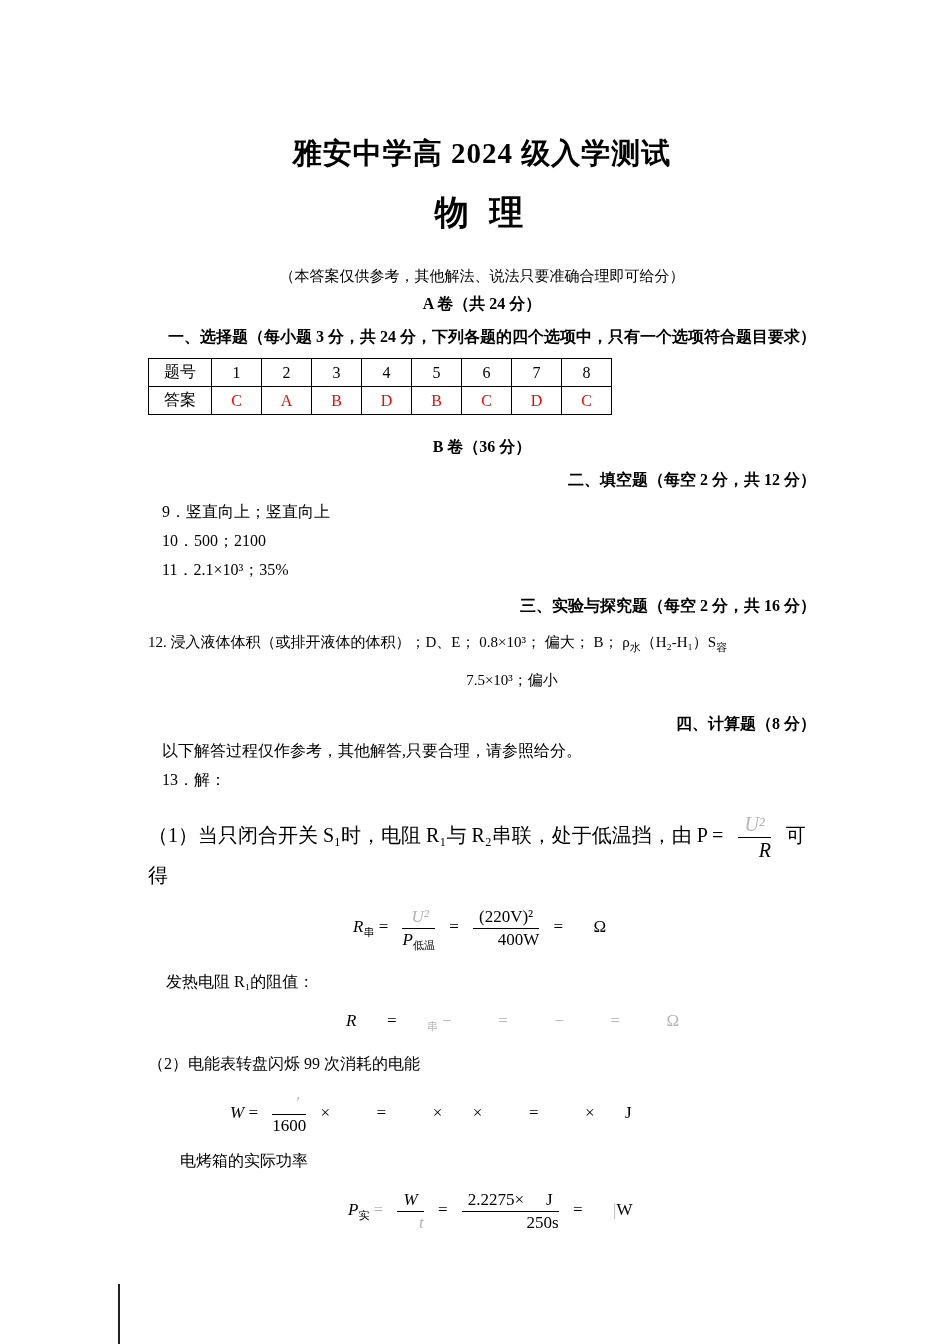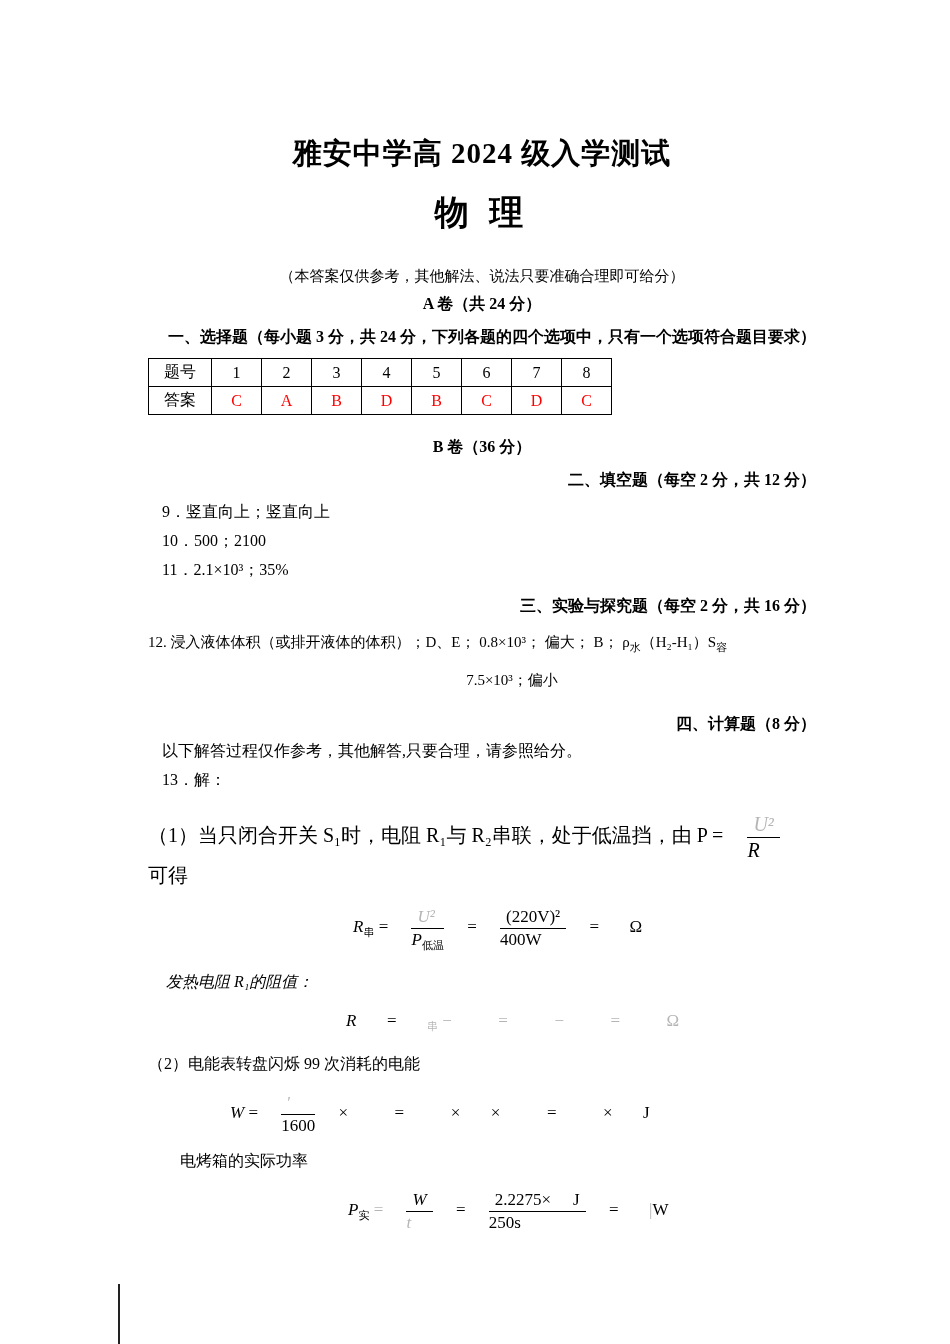--- a/index.html
+++ b/index.html
@@ -22,31 +22,31 @@
 
   .section-b { margin-top:22px; }
   .fill-item { margin-top:12px; margin-left:14px; font-size:16px; line-height:17px; }
   .q12-line1 { margin-top:16px; font-size:15px; white-space:nowrap; }
   .q12-line2 { margin-top:16px; margin-left:60px; font-size:15px;text-align:center; }
   .calc-note { margin-top:6px; margin-left:14px; font-size:16px; }
   .calc-13   { margin-top:8px; margin-left:14px; font-size:16px; }
 
   .step-line { margin-top:22px; font-size:20px; }
   .step2-line{ margin-top:20px; font-size:16px; }
-  .sub-label { margin-top:20px; margin-left:18px; font-size:16px;font-style:italic; }
+  .sub-label { margin-top:20px; margin-left:18px; font-size:16px; }
   .oven-label{ margin-top:16px; margin-left:32px; font-size:16px; }
 
   .formula { margin-top:18px; font-size:17px; white-space:nowrap; }
   .f1 { margin-left:205px; }
   .f2 { margin-left:198px; }
   .f3 { margin-left:82px;  }
   .f4 { margin-left:200px; }
 
   .var { font-style:italic; }
-  .frac { display:inline-block; text-align:left; vertical-align:-0.75em; line-height:1.15; margin:0 19px; }
+  .frac { display:inline-block; text-align:right; vertical-align:-0.75em; line-height:1.15; margin:0 10px; }
   .frac .num { display:block; border-bottom:1px solid #000; padding:0 6px 1px; }
   .frac .den { display:block; padding-top:1px; }
   .faded { color:#b5b5b5; }
   sub.s { font-size:11px; font-style:normal; }
   .gap-s { display:inline-block; width:22px; }
   .gap-m { display:inline-block; width:38px; }
   .edge-mark { position:absolute; left:118px; top:1284px; width:2px; height:60px; background:#222; }
 </style>
 </head>
 <body>

